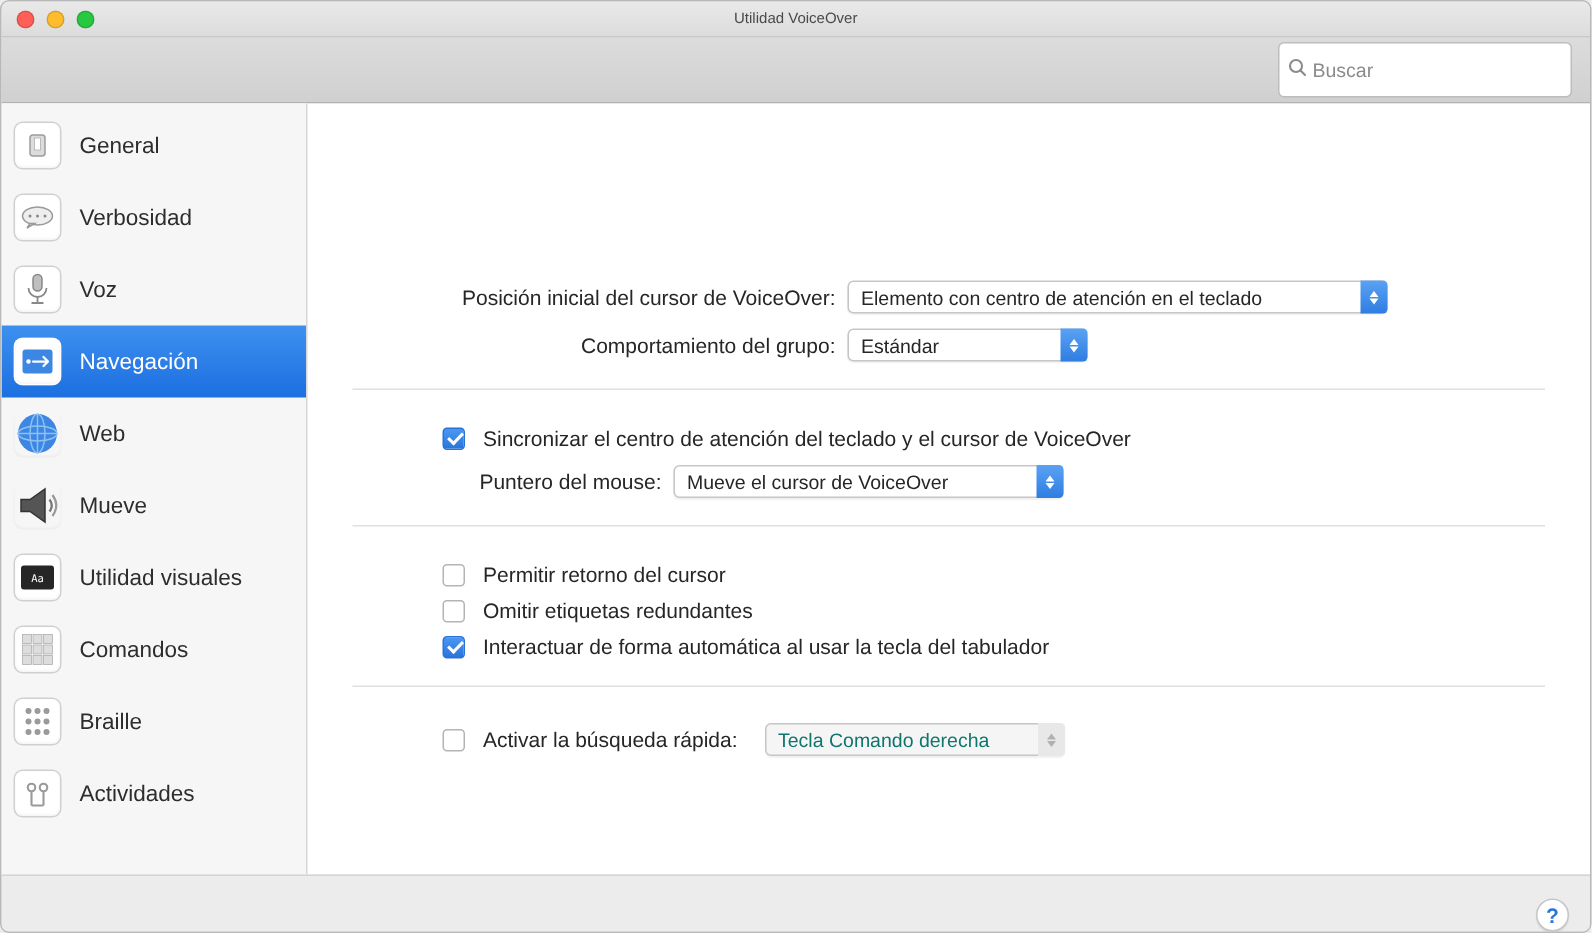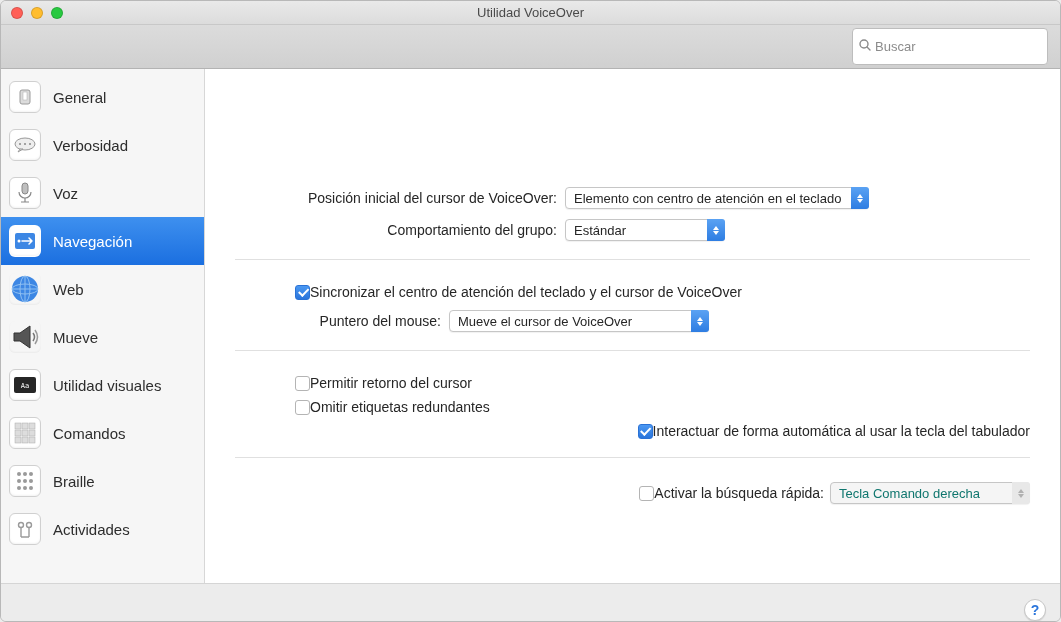--- a/index.html
+++ b/index.html
@@ -34,21 +34,21 @@
     .tl {
       width: 12px; height: 12px; border-radius: 50%;
       border: 0.5px solid rgba(0,0,0,.15);
     }
     .tl.red { background: #ff5f57; }
     .tl.yellow { background: #ffbd2e; }
     .tl.green { background: #28c940; }
     .titlebar-title {
       position: absolute; left: 0; right: 0;
       text-align: center;
-      font-size: 13px;
+      font-size: 10px;
       color: #4a4a4a;
       pointer-events: none;
     }
 
     
     .toolbar {
       height: 44px;
       background: linear-gradient(#dcdcdc, #d0d0d0);
       border-bottom: 1px solid #b3b3b3;
       display: flex;
@@ -184,25 +184,25 @@
       border-right: 3.5px solid transparent;
     }
     .arrow-up { border-bottom: 4px solid #fff; }
     .arrow-down { border-top: 4px solid #fff; }
     .popup.disabled .arrow-up { border-bottom-color: #b0b0b0; }
     .popup.disabled .arrow-down { border-top-color: #b0b0b0; }
 
     .checkbox-row {
       display: flex;
       align-items: center;
-      gap: 0;
+      gap: 12px;
       margin-bottom: 8px;
       font-size: 14px;
     }
-    .checkbox-row:last-child { margin-bottom: 0; justify-content: flex-end; }
+    .checkbox-row:last-child { margin-bottom: 0; }
 
     .chk {
       width: 15px; height: 15px;
       border: 1px solid #b4b4b4;
       border-radius: 3px;
       background: #fff;
       display: inline-flex;
       align-items: center; justify-content: center;
       flex: none;
     }
@@ -392,21 +392,21 @@
       </span>
       <span>Actividades</span>
     </div>
   </div>
 
   <div class="main">
 
     <div class="section" style="padding-top:118px">
       <div class="form-row">
         <div class="label-right" style="width:330px">Posición inicial del cursor de VoiceOver:</div>
-        <div class="popup" style="width:304px">
+        <div class="popup" style="width:360px">
           <span class="popup-text">Elemento con centro de atención en el teclado</span>
           <span style="flex:1"></span>
           <span class="popup-arrows">
               <span class="arrow-up"></span>
               <span class="arrow-down"></span>
             </span>
         </div>
       </div>
       <div class="form-row">
         <div class="label-right" style="width:330px">Comportamiento del grupo:</div>

